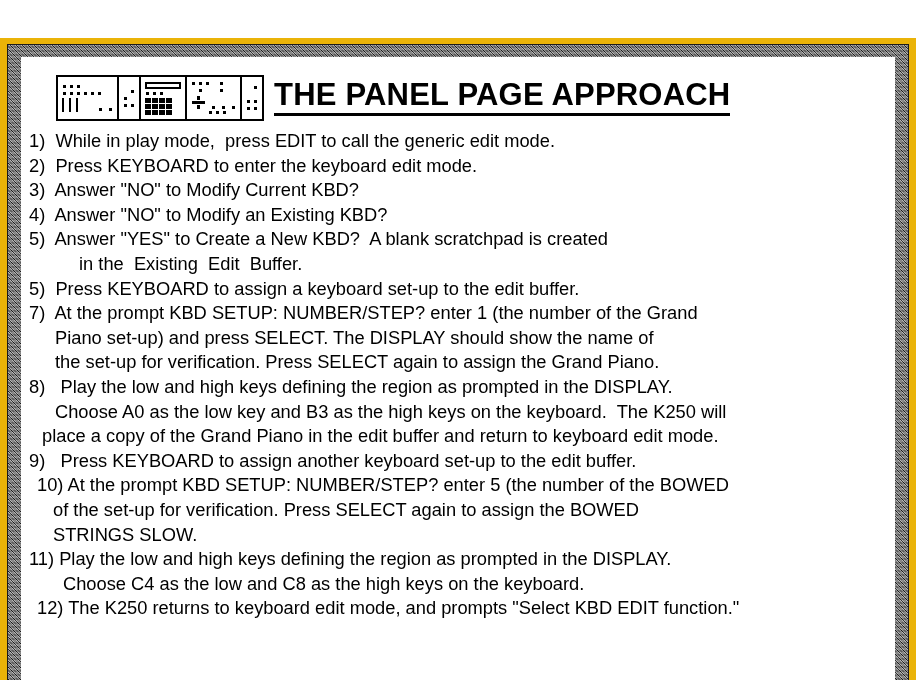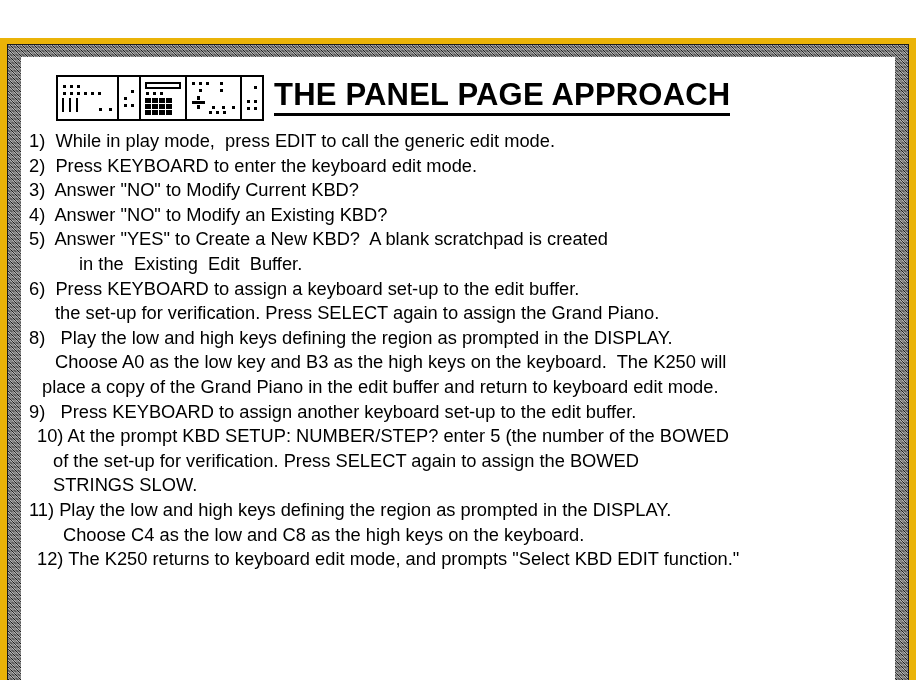--- a/index.html
+++ b/index.html
@@ -297,23 +297,25 @@
           <span class="line" style="padding-left: 8px;">3)  Answer "NO" to Modify Current KBD?</span>
         </div>
         <div class="step">
           <span class="line" style="padding-left: 8px;">4)  Answer "NO" to Modify an Existing KBD?</span>
         </div>
         <div class="step">
           <span class="line" style="padding-left: 8px;">5)  Answer "YES" to Create a New KBD?  A blank scratchpad is created</span>
           <span class="line" style="padding-left: 58px;">in the  Existing  Edit  Buffer.</span>
         </div>
         <div class="step">
-          <span class="line" style="padding-left: 8px;">6)  Press KEYBOARD to assign a keyboard set-up to the edit buffer.</span>
-        </div>
-        <div class="step">
+          <span class="line" style="padding-left: 8px;">5)  Press KEYBOARD to assign a keyboard set-up to the edit buffer.</span>
+        </div>
+        <div class="step">
+          <span class="line" style="padding-left: 8px;">7)  At the prompt KBD SETUP: NUMBER/STEP? enter 1 (the number of the Grand</span>
+          <span class="line" style="padding-left: 34px;">Piano set-up) and press SELECT. The DISPLAY should show the name of</span>
           <span class="line" style="padding-left: 34px;">the set-up for verification. Press SELECT again to assign the Grand Piano.</span>
         </div>
         <div class="step">
           <span class="line" style="padding-left: 8px;">8)   Play the low and high keys defining the region as prompted in the DISPLAY.</span>
           <span class="line" style="padding-left: 34px;">Choose A0 as the low key and B3 as the high keys on the keyboard.  The K250 will</span>
           <span class="line" style="padding-left: 21px;">place a copy of the Grand Piano in the edit buffer and return to keyboard edit mode.</span>
         </div>
         <div class="step">
           <span class="line" style="padding-left: 8px;">9)   Press KEYBOARD to assign another keyboard set-up to the edit buffer.</span>
         </div>

